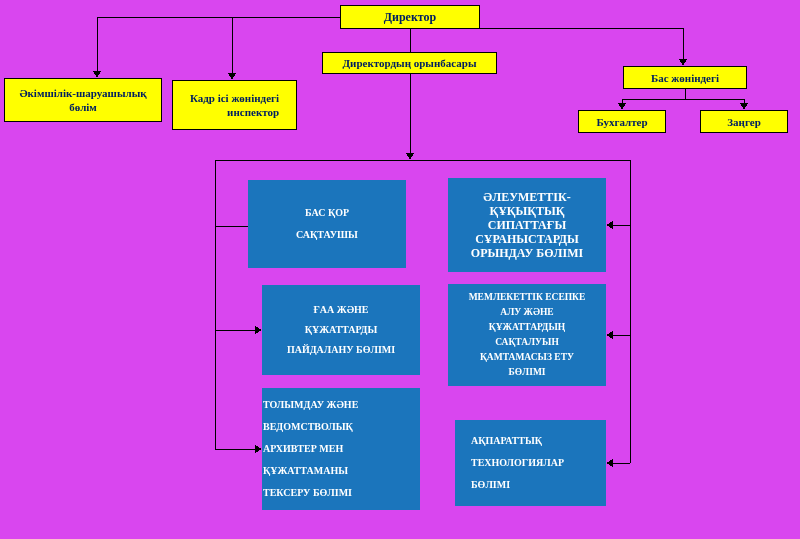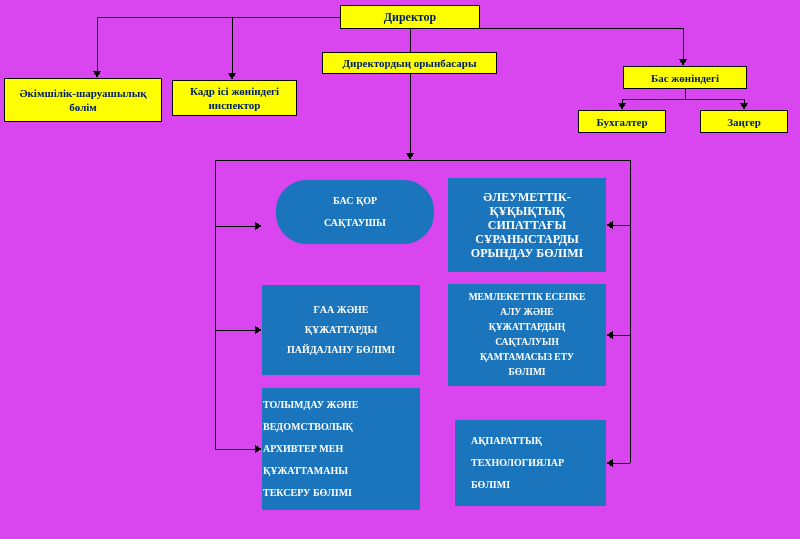--- a/index.html
+++ b/index.html
@@ -40,26 +40,26 @@
     border: 1px solid #1B75BC;
   }
   .left-align {
     text-align: left;
     justify-content: flex-start;
   }
   
   #director        { left: 340px; top: 5px;   width: 140px; height: 24px; font-size: 12px; }
   #deputy          { left: 322px; top: 52px;  width: 175px; height: 22px; }
   #admin-dept      { left: 4px;   top: 78px;  width: 158px; height: 44px; }
-  #hr-inspector    { left: 172px; top: 80px;  width: 125px; height: 36px; }
+  #hr-inspector    { left: 172px; top: 80px;  width: 125px; height: 50px; text-align: right; }
   #chief-acct      { left: 623px; top: 66px;  width: 124px; height: 23px; }
   #accountant      { left: 578px; top: 110px; width: 88px;  height: 23px; }
   #lawyer          { left: 700px; top: 110px; width: 88px;  height: 23px; }
 
-  #dept-l1 { left: 276px; top: 180px; width: 158px; height: 64px;  line-height: 22px; border-radius: 30px; }
+  #dept-l1 { left: 248px; top: 180px; width: 158px; height: 88px;  line-height: 22px; }
   #dept-l2 { left: 262px; top: 285px; width: 158px; height: 90px;  line-height: 20px; }
   #dept-l3 { left: 262px; top: 388px; width: 158px; height: 122px; line-height: 22px; }
   #dept-r1 { left: 448px; top: 178px; width: 158px; height: 94px;  line-height: 14px; font-size: 12px; }
   #dept-r2 { left: 448px; top: 284px; width: 158px; height: 102px; line-height: 15px; font-size: 9.5px; }
   #dept-r3 { left: 455px; top: 420px; width: 151px; height: 86px;  line-height: 22px; padding-left: 15px; }
 </style>
 </head>
 <body>
 
 <div id="stage">

